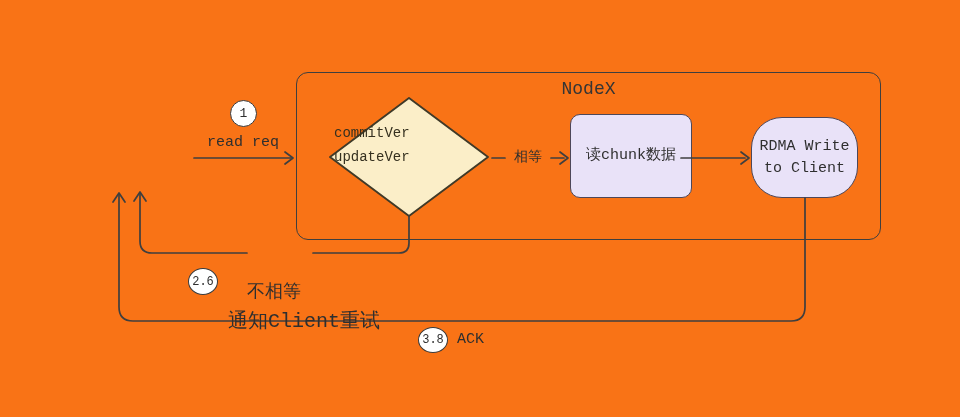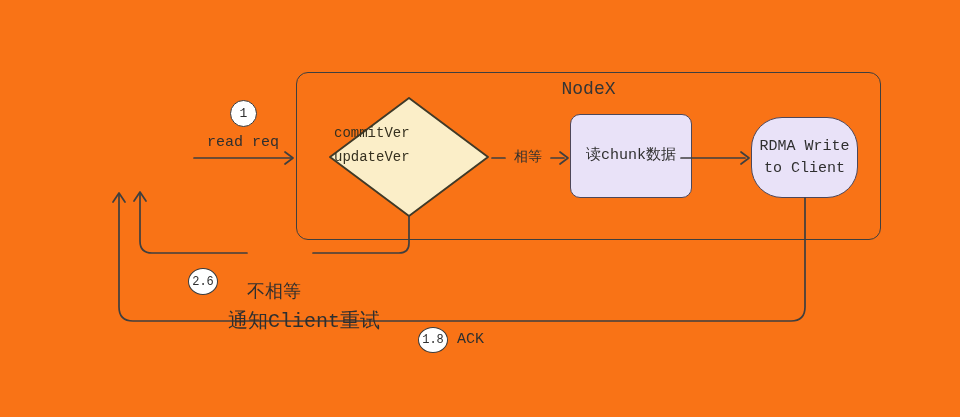--- a/index.html
+++ b/index.html
@@ -98,16 +98,16 @@
 
   <div class="badge badge-1">1</div>
   <div class="lbl lbl-readreq">read req</div>
 
   <div class="lbl lbl-equal">相等</div>
   <div class="lbl lbl-notequal">不相等</div>
 
   <div class="badge badge-21">2.6</div>
   <div class="lbl lbl-retry">通知Client重试</div>
 
-  <div class="badge badge-22">1.8</div>
+  <div class="badge badge-22">3.8</div>
   <div class="lbl lbl-ack">ACK</div>
 
 </div>
 
 </body></html>

